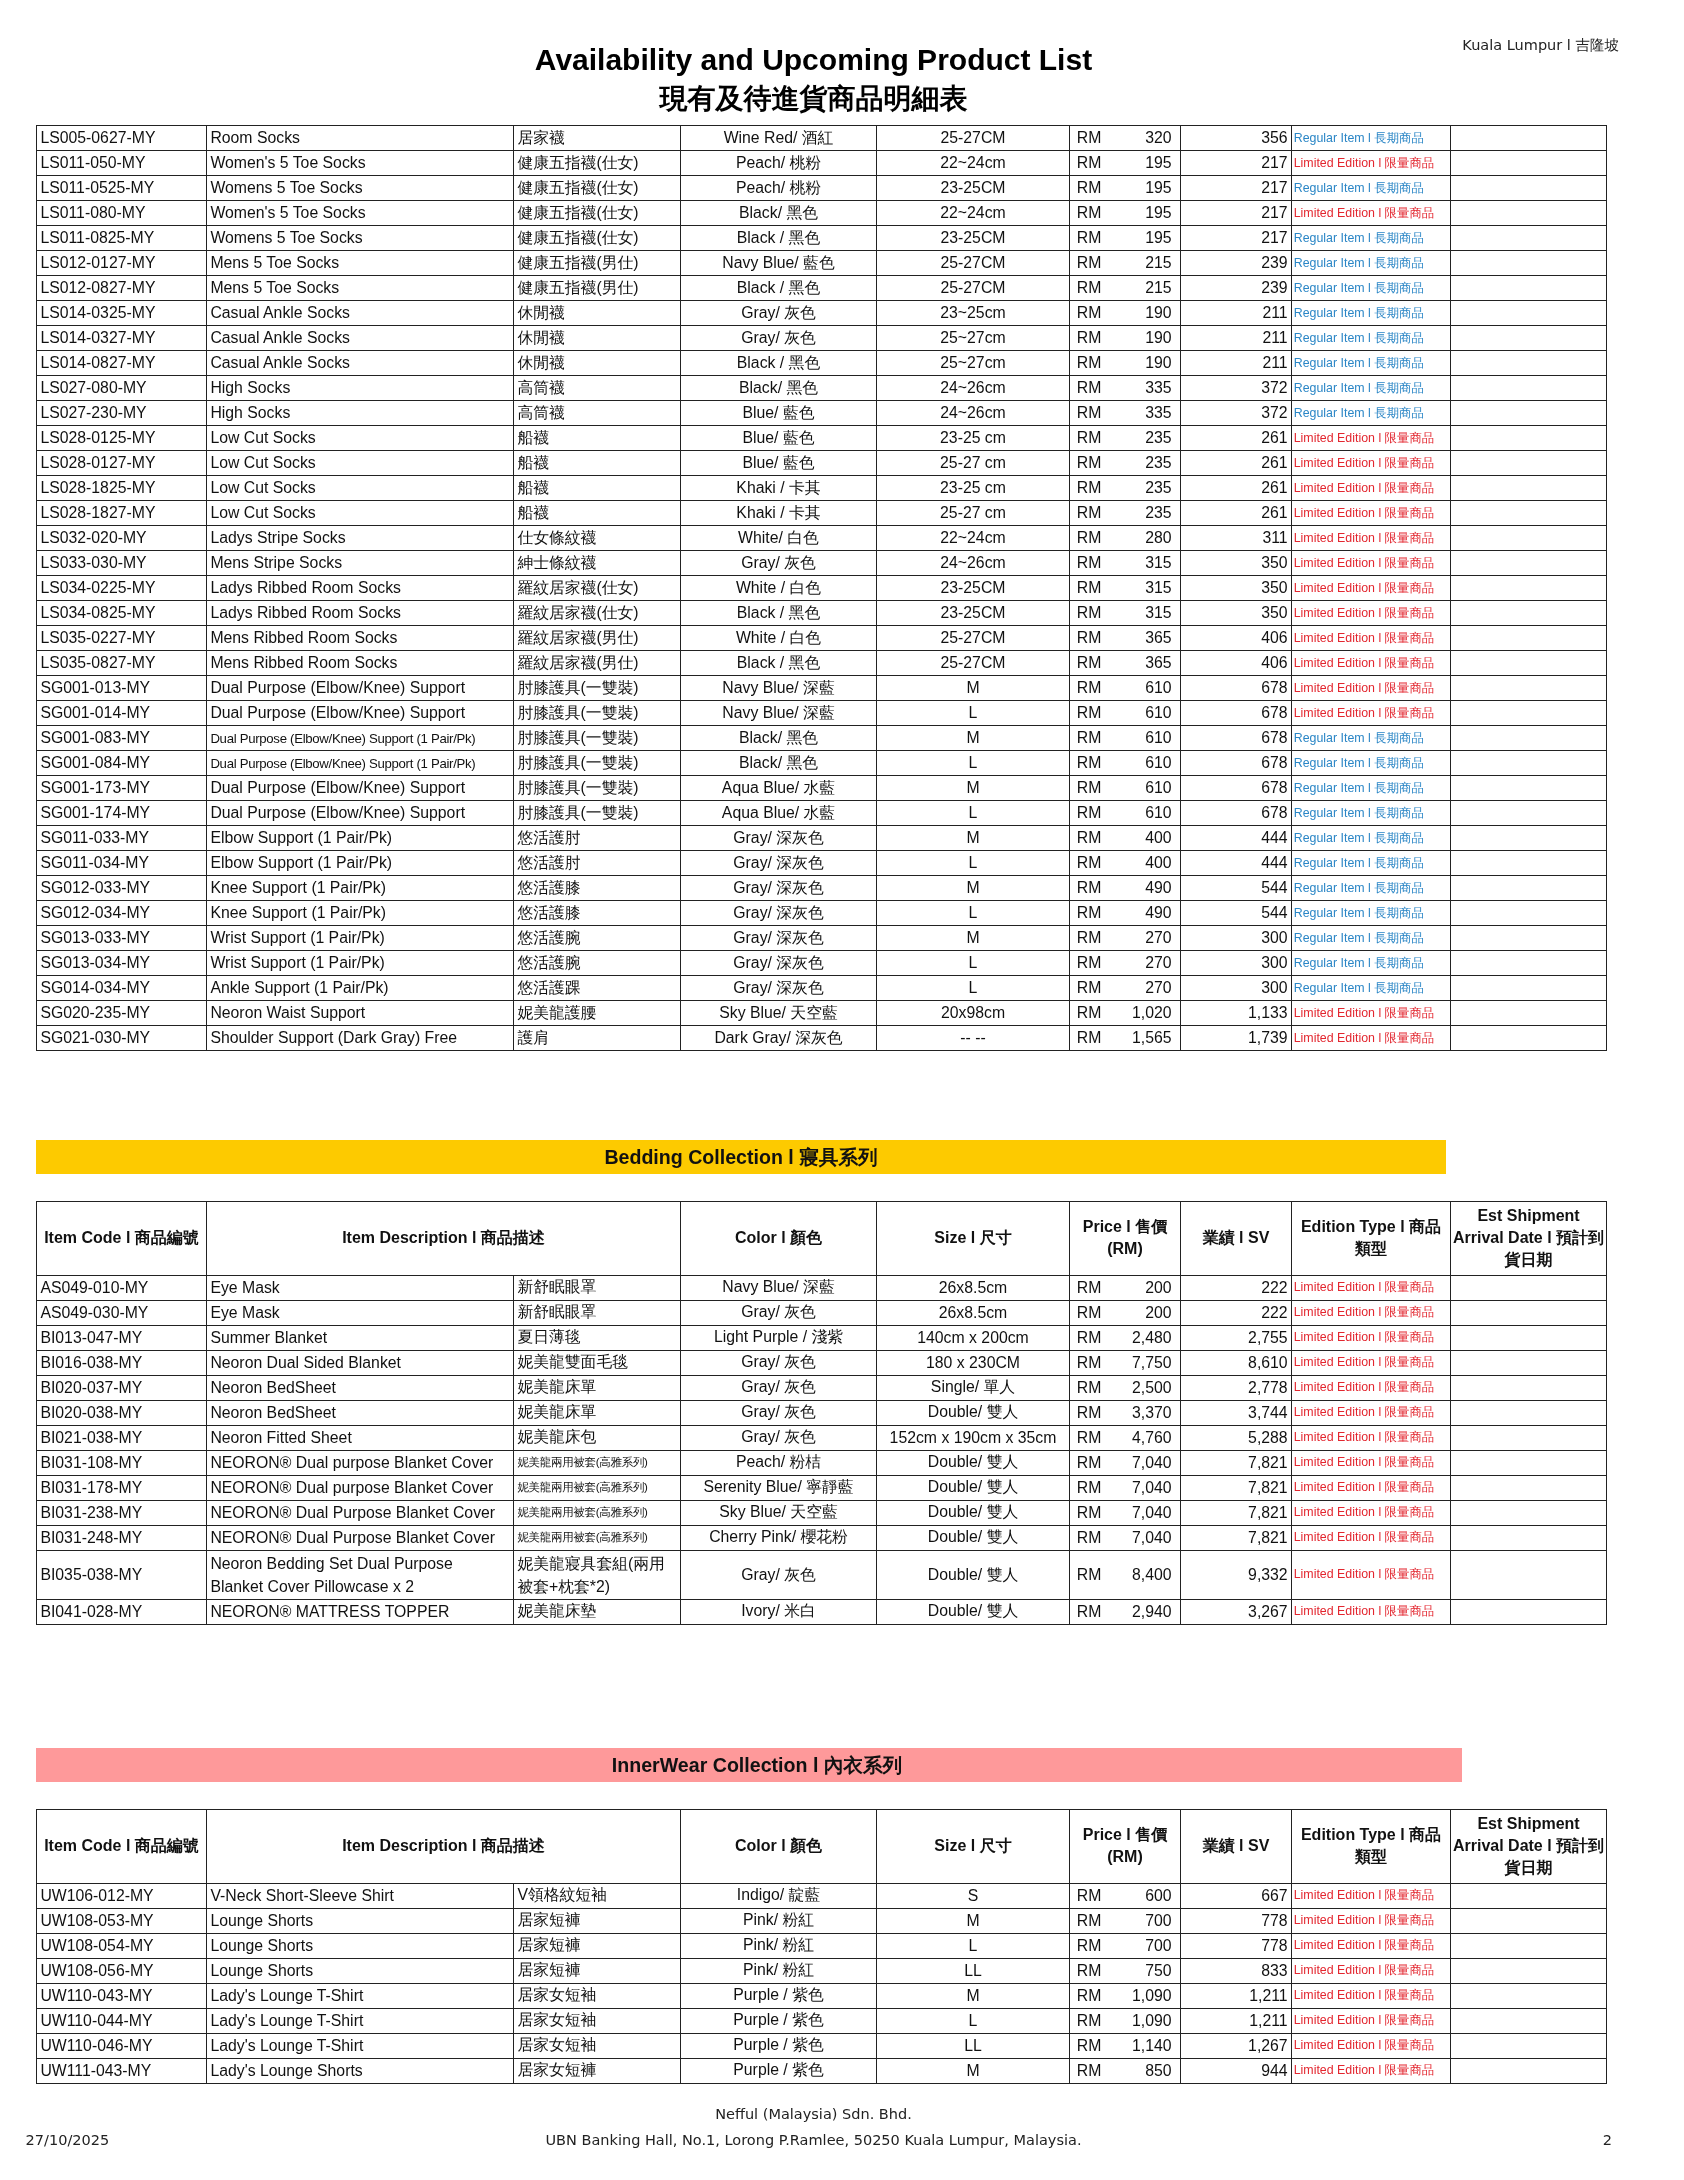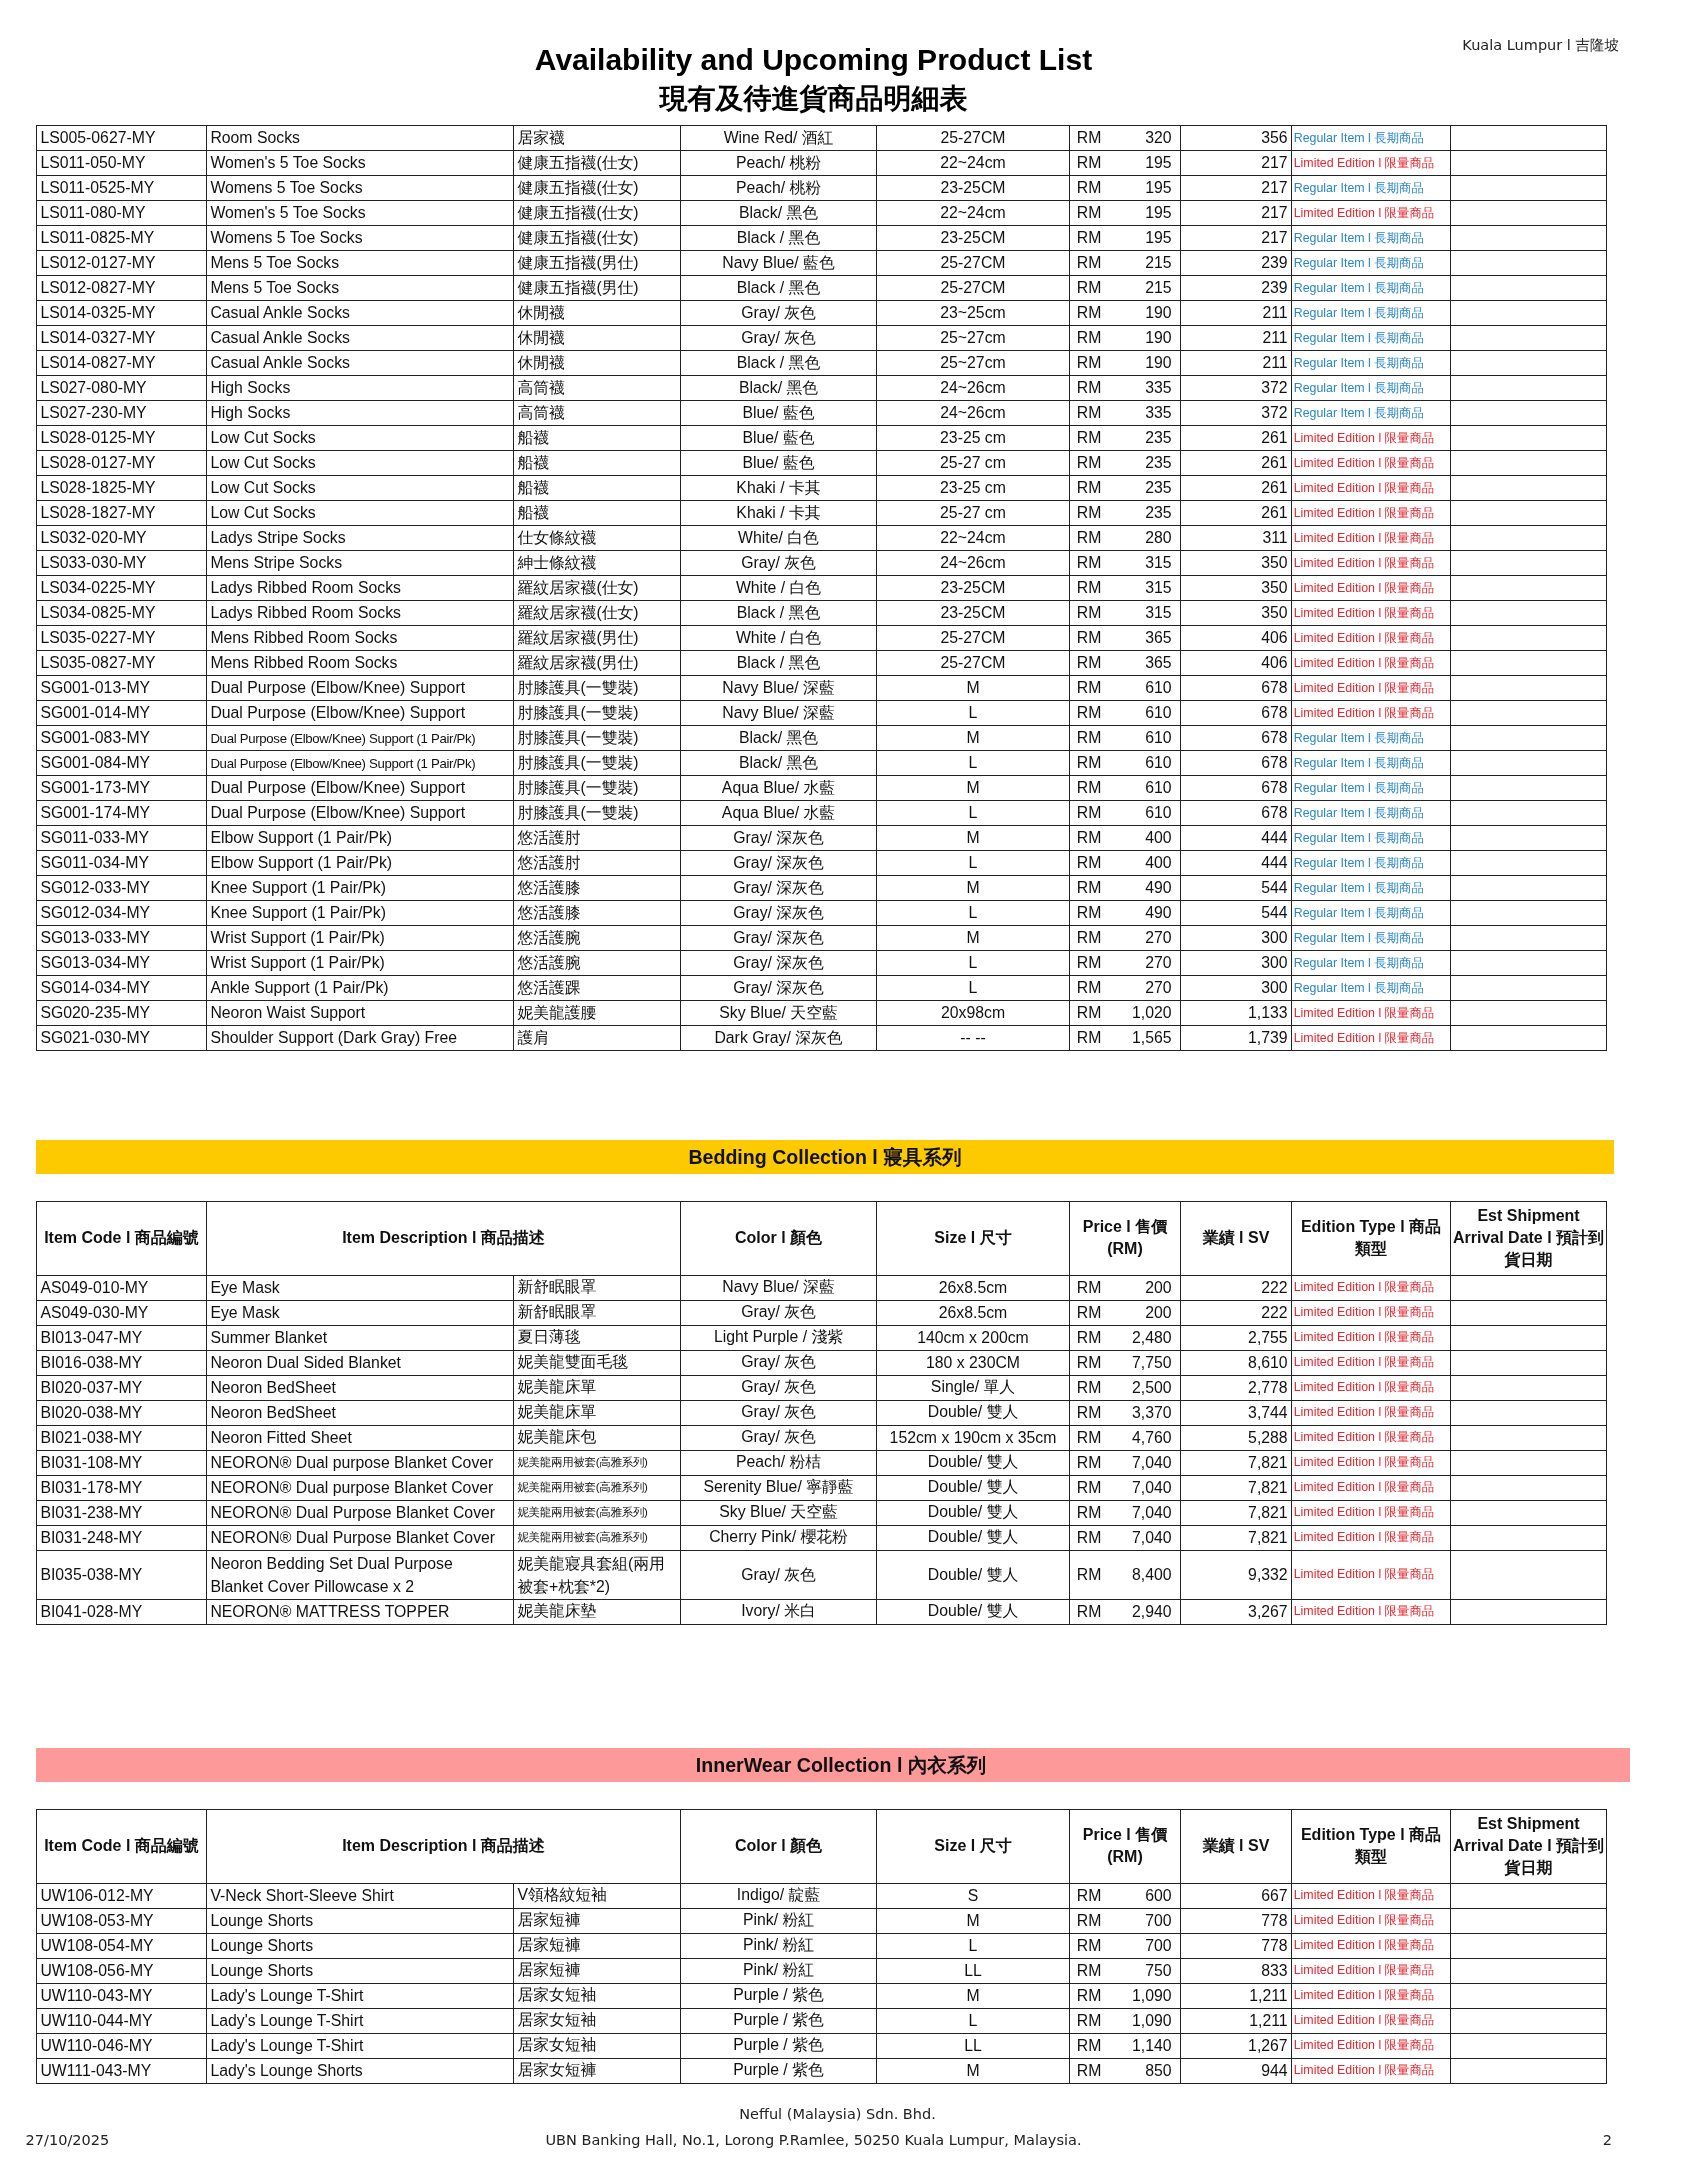--- a/index.html
+++ b/index.html
@@ -19,30 +19,30 @@
   td.r { text-align: right; }
   td.small { font-size: 13.2px; letter-spacing: -0.3px; }
   td.tiny { font-size: 11.5px; letter-spacing: -0.3px; }
   td.price { padding: 0; margin-left: 20px; }
   .price-wrap { display: flex; justify-content: space-between; padding: 0 8.5px 0 6.8px; }
   td.ed { font-size: 12.4px; padding: 0 1.7px; }
   .ed-regular { color: #2a86c6; }
   .ed-limited { color: #e3262f; }
   tr.tall td { height: 48px; white-space: normal; line-height: 23px; }
 
-  .band { position: absolute; left: 36px; width: 1578px; height: 34px; text-align: center; font-weight: bold; font-size: 19.6px; line-height: 34px; color: #111; }
+  .band { position: absolute; left: 36px; width: 1410px; height: 34px; text-align: center; font-weight: bold; font-size: 19.6px; line-height: 34px; color: #111; }
   .band.bedding { top: 1140px; background: #fdca00; }
   .band.innerwear { top: 1748px; background: #fe999a; }
 
   #t1 { top: 125px; }
   #t2 { top: 1201px; }
   #t3 { top: 1809px; }
 
   .footer { position: absolute; font-size: 14.5px; font-family: "DejaVu Sans", sans-serif; color: #222; }
-  .footer.company { top: 2106px; left: 0; width: 1627px; text-align: center; padding-left: 24px; }
+  .footer.company { top: 2106px; left: 0; width: 1627px; text-align: center; }
   .footer.address { top: 2132px; left: 0; width: 1627px; text-align: center; }
   .footer.date { top: 2132px; left: 25.6px; }
   .footer.page { top: 2132px; right: 73px; }
 </style>
 </head>
 <body>
 
 <div class="location">Kuala Lumpur l 吉隆坡</div>
 <div class="title en">Availability and Upcoming Product List</div>
 <div class="title zh">現有及待進貨商品明細表</div>

